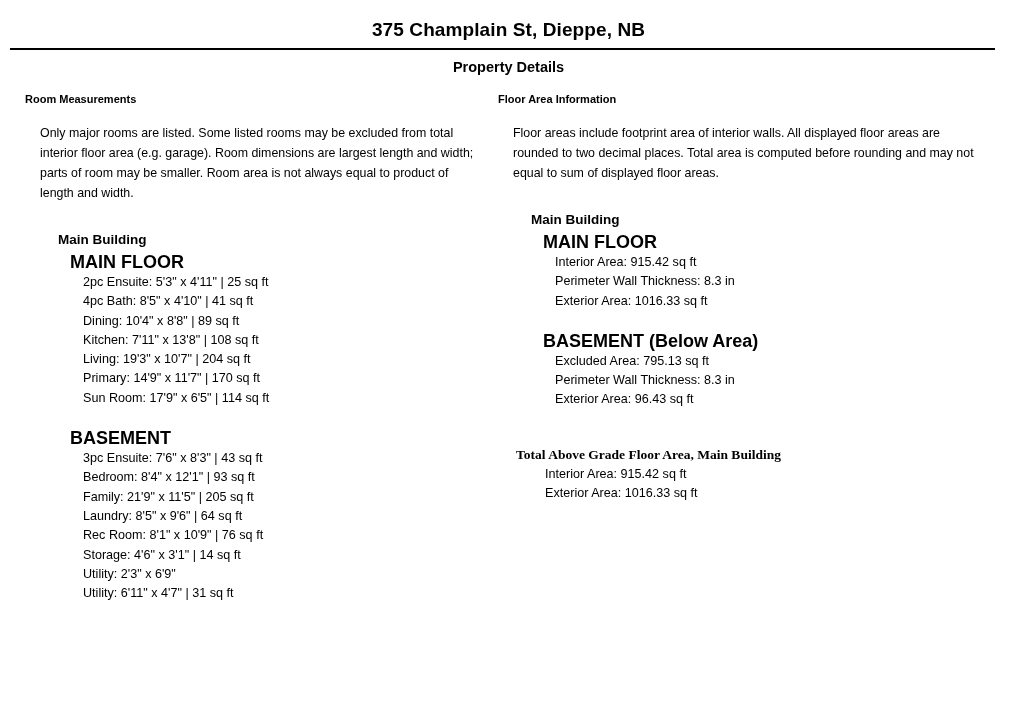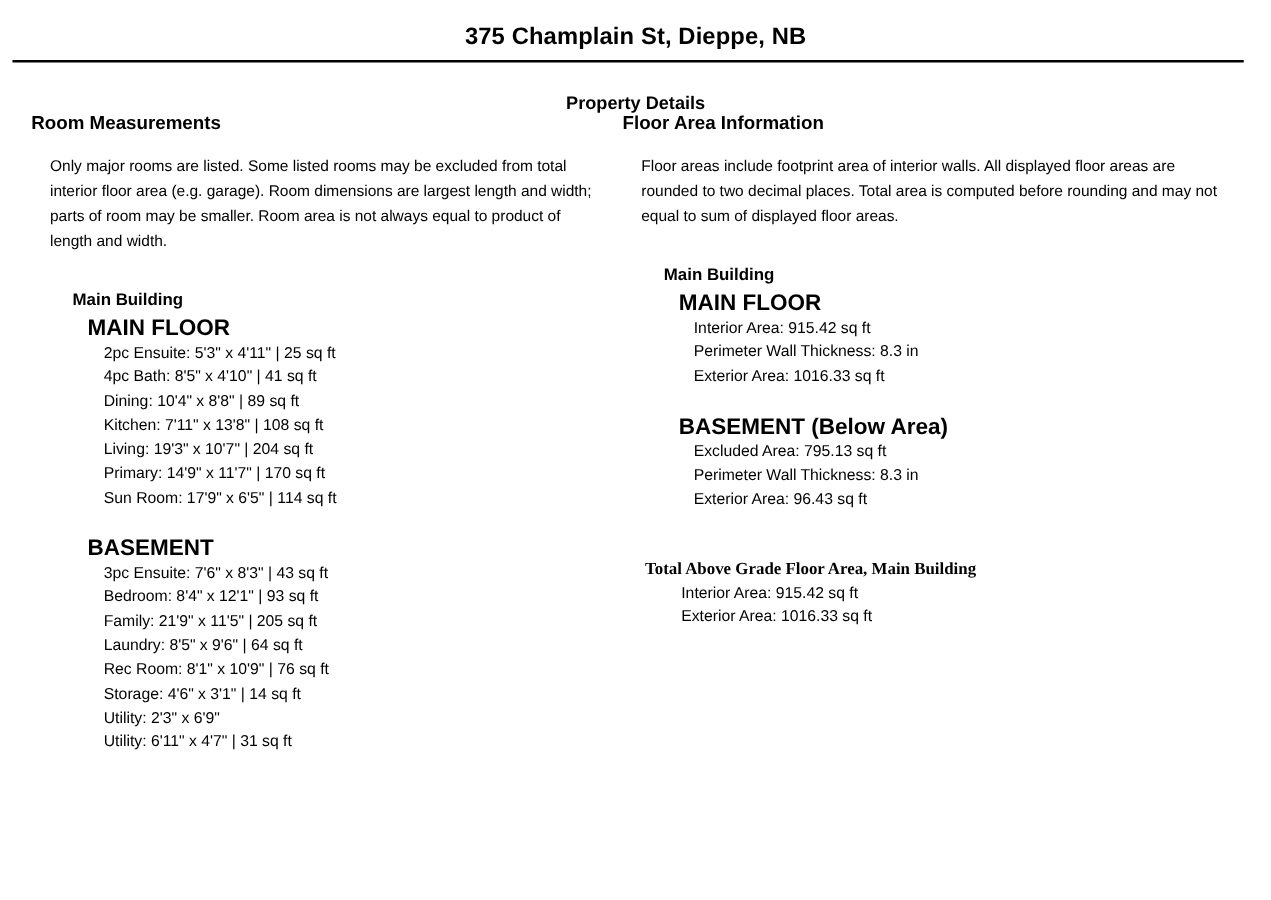--- a/index.html
+++ b/index.html
@@ -37,21 +37,21 @@
   }
   .header-rule {
     height: 0;
     border-top: 2px solid #000000;
     margin: 6px 22px 0 10px;
   }
   .doc-subtitle {
     text-align: center;
     font-size: 14.5px;
     font-weight: bold;
-    margin-top: 24px;
+    margin-top: 8px;
     line-height: 18px;
   }
 
   
   .columns {
     position: absolute;
     top: 90px;
     left: 0;
     width: 1017px;
     display: flex;
@@ -65,21 +65,21 @@
     padding-left: 25px;
     padding-right: 8px;
   }
   .col-right {
     width: 519px;
     padding-left: 0px;
     padding-right: 20px;
   }
 
   .section-heading {
-    font-size: 15px;
+    font-size: 11px;
     font-weight: bold;
     line-height: 18px;
     margin-bottom: 4px;
   }
   .section-note {
     font-size: 12.4px;
     line-height: 20px;
     margin: 15px;
   }
 

